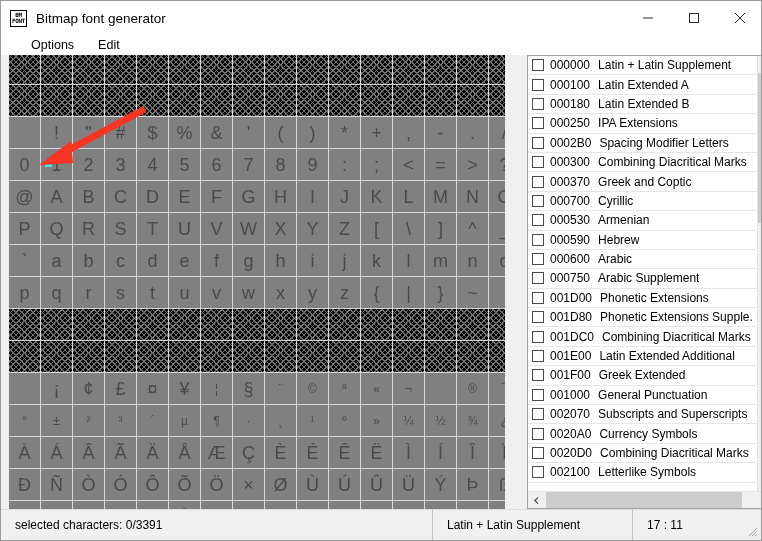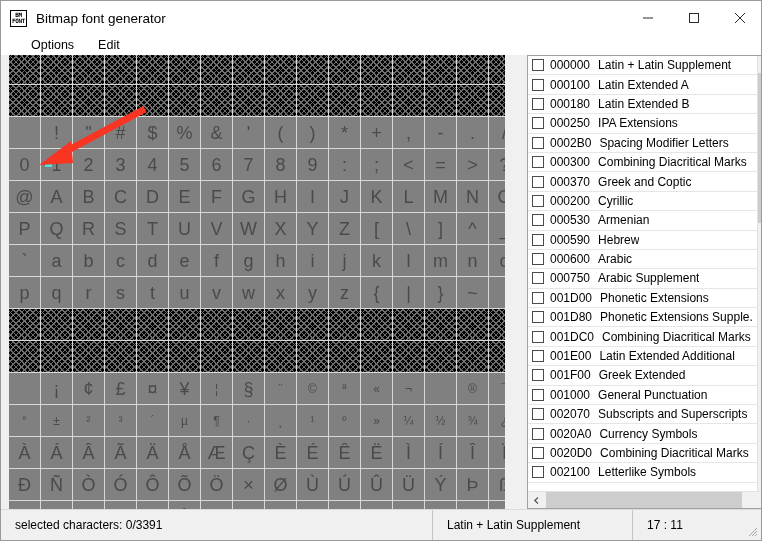--- a/index.html
+++ b/index.html
@@ -495,21 +495,21 @@
             <span class="code">000300</span>
             <span class="bname">Combining Diacritical Marks</span>
           </div>
           <div class="listrow">
             <div class="chk"></div>
             <span class="code">000370</span>
             <span class="bname">Greek and Coptic</span>
           </div>
           <div class="listrow">
             <div class="chk"></div>
-            <span class="code">000200</span>
+            <span class="code">000700</span>
             <span class="bname">Cyrillic</span>
           </div>
           <div class="listrow">
             <div class="chk"></div>
             <span class="code">000530</span>
             <span class="bname">Armenian</span>
           </div>
           <div class="listrow">
             <div class="chk"></div>
             <span class="code">000590</span>

